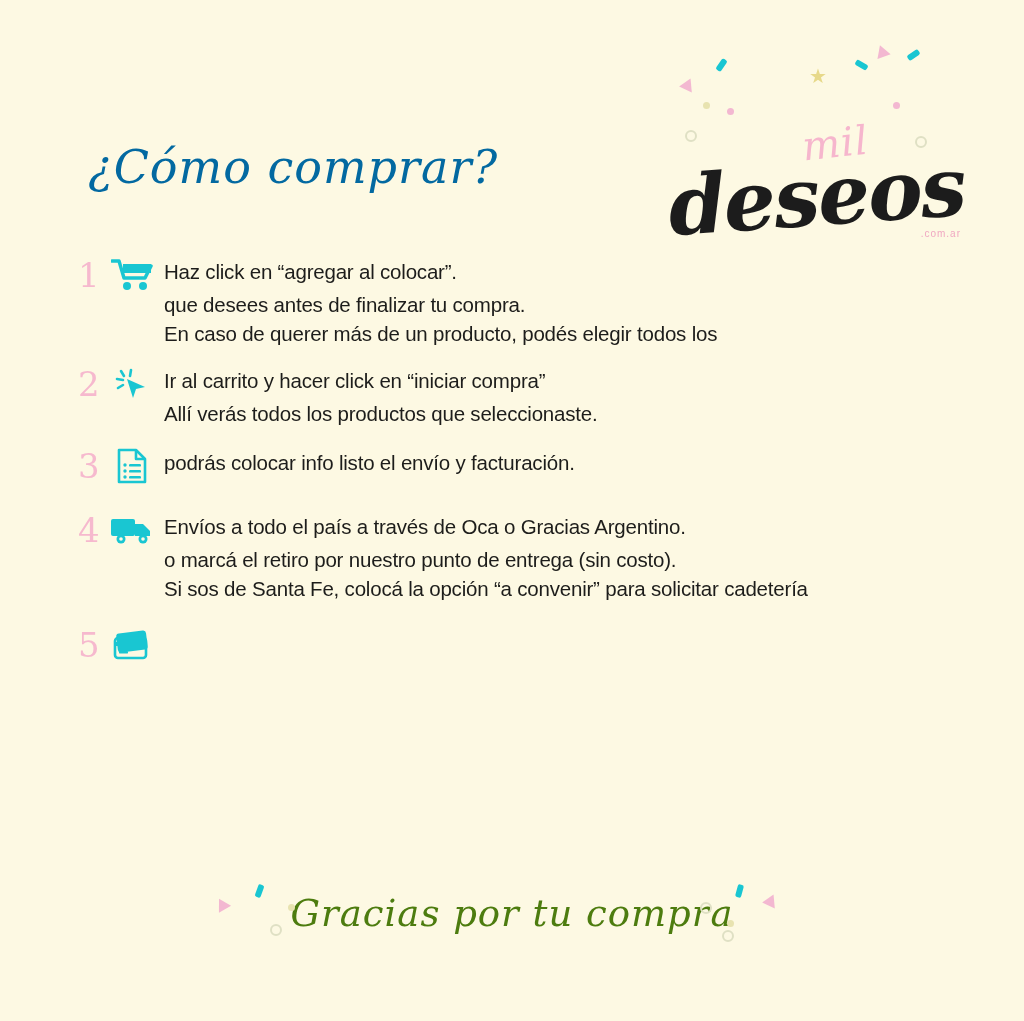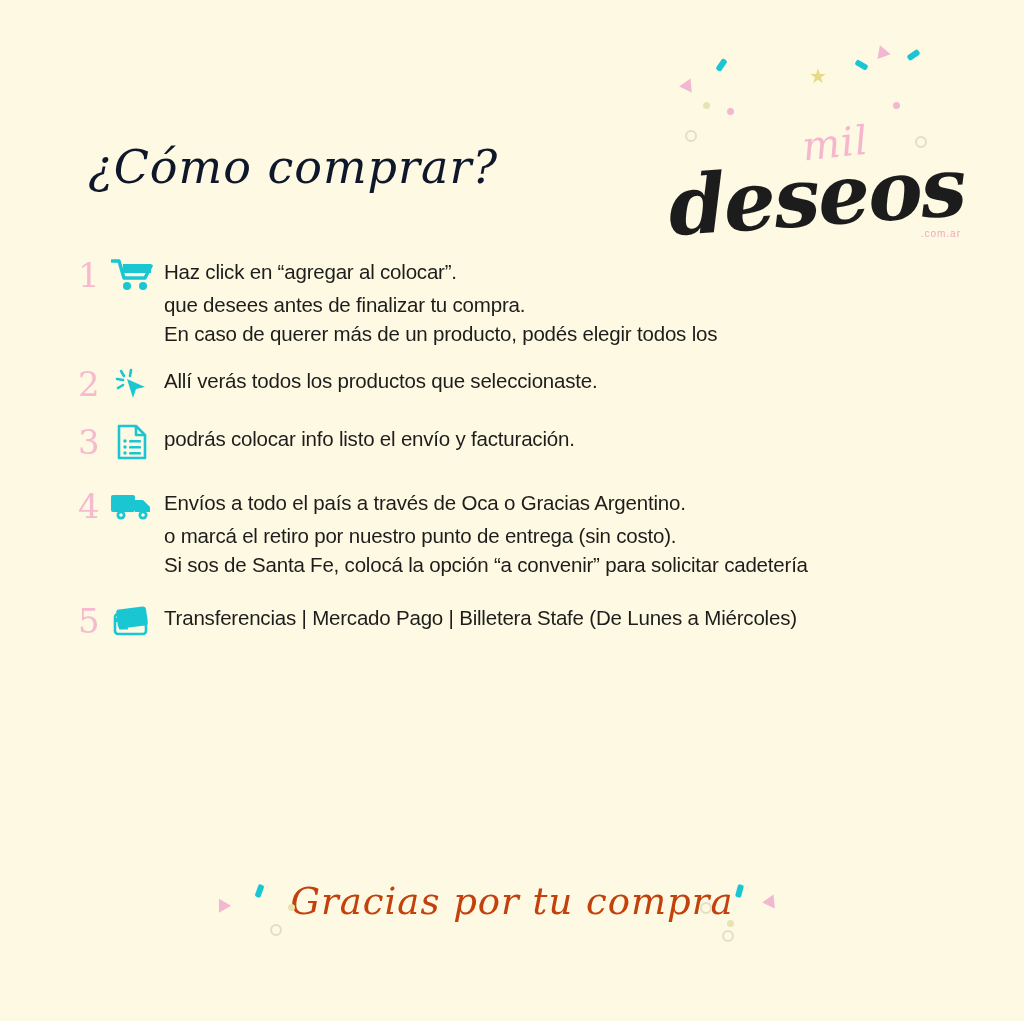--- a/index.html
+++ b/index.html
@@ -89,21 +89,21 @@
   }
 
   
   .heading {
     position: absolute;
     left: 88px;
     top: 140px;
     font-family: "DejaVu Serif", serif;
     font-style: italic;
     font-size: 46px;
-    color: #0f172a;
+    color: #0369a1;
     letter-spacing: 1px;
   }
 
   
   .steps {
     position: absolute;
     left: 78px;
     top: 255px;
     width: 880px;
   }
@@ -160,22 +160,23 @@
     position: absolute;
     left: 0;
     right: 0;
     top: 880px;
     text-align: center;
   }
   .footer-text {
     font-family: "DejaVu Serif", serif;
     font-style: italic;
     font-size: 37px;
-    color: #c2410c;
+    color: #4d7c0f;
     letter-spacing: 1px;
+    margin-top: 12px;
   }
   .footer-confetti {
     position: absolute;
     left: 0;
     right: 0;
     top: 0;
     height: 80px;
   }
 </style>
 </head>
@@ -228,20 +229,21 @@
         <g stroke="#19c6d2" stroke-width="2.6" stroke-linecap="round">
           <line x1="6" y1="4" x2="9" y2="9"></line>
           <line x1="2" y1="12" x2="8" y2="13"></line>
           <line x1="16" y1="3" x2="15" y2="9"></line>
           <line x1="3" y1="21" x2="8" y2="18"></line>
         </g>
         <path d="M12 12 L30 20 L21 22 L18 31 Z" fill="#19c6d2"></path>
       </svg>
     </div>
     <div class="step-text">
+      <div class="line first">Ir al carrito y hacer click en “iniciar compra”</div>
       <div class="line">Allí verás todos los productos que seleccionaste.</div>
     </div>
   </div>
 
   <div class="step s3">
     <div class="step-num">3</div>
     <div class="step-icon">
       <svg width="30" height="36" viewBox="0 0 30 36">
         <path d="M2 2 h17 l9 9 v23 h-26 z" fill="none" stroke="#19c6d2" stroke-width="2.6" stroke-linejoin="round"></path>
         <path d="M19 2 v9 h9" fill="none" stroke="#19c6d2" stroke-width="2.6" stroke-linejoin="round"></path>
@@ -283,21 +285,20 @@
     <div class="step-num">5</div>
     <div class="step-icon">
       <svg width="40" height="30" viewBox="0 0 40 30">
         <rect x="5" y="2" width="30" height="19" rx="3" transform="rotate(-7 20 12)" fill="#19c6d2"></rect>
         <rect x="3" y="8" width="31" height="20" rx="3" fill="none" stroke="#19c6d2" stroke-width="2.6"></rect>
         <rect x="3" y="12" width="31" height="4" fill="#19c6d2"></rect>
         <rect x="7" y="21" width="9" height="2.6" rx="1.2" fill="#19c6d2"></rect>
       </svg>
     </div>
     <div class="step-text">
-      <div class="line">Transferencias | Mercado Pago | Billetera Stafe (De Lunes a Miércoles)</div>
     </div>
   </div>
 
 </div>
 
 <div class="footer">
   <div class="footer-confetti">
     <span class="confetti c-tri" style="left:215px; top:18px; border-bottom:12px solid #f3b8d1; transform:rotate(-30deg);"></span>
     <span class="confetti c-rect" style="left:253px; top:8px; background:#19c6d2; transform:rotate(-70deg);"></span>
     <span class="confetti c-dot" style="left:288px; top:24px; background:#e8e3b0;"></span>

